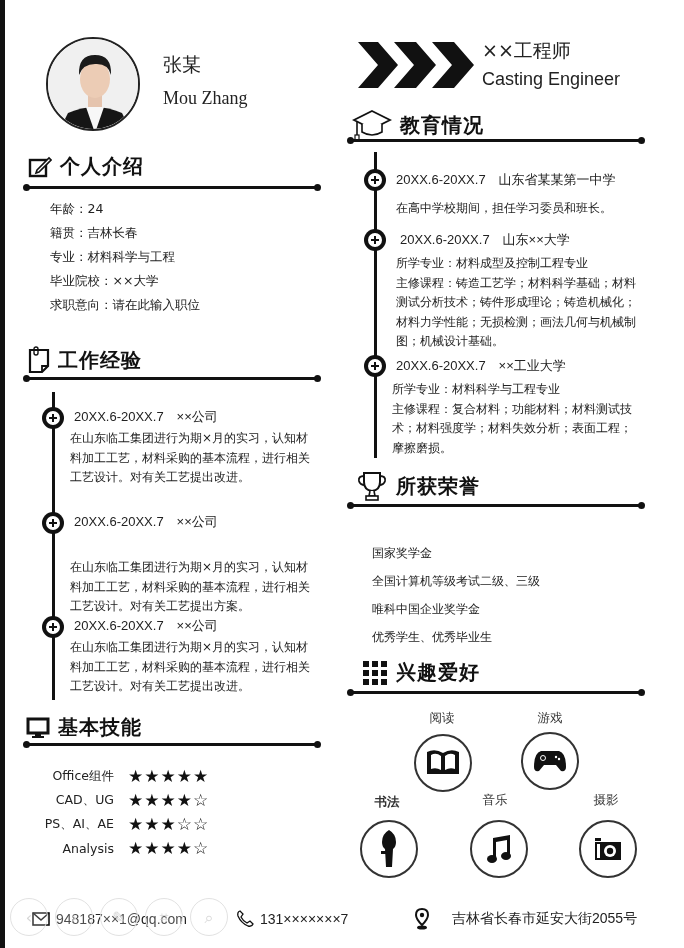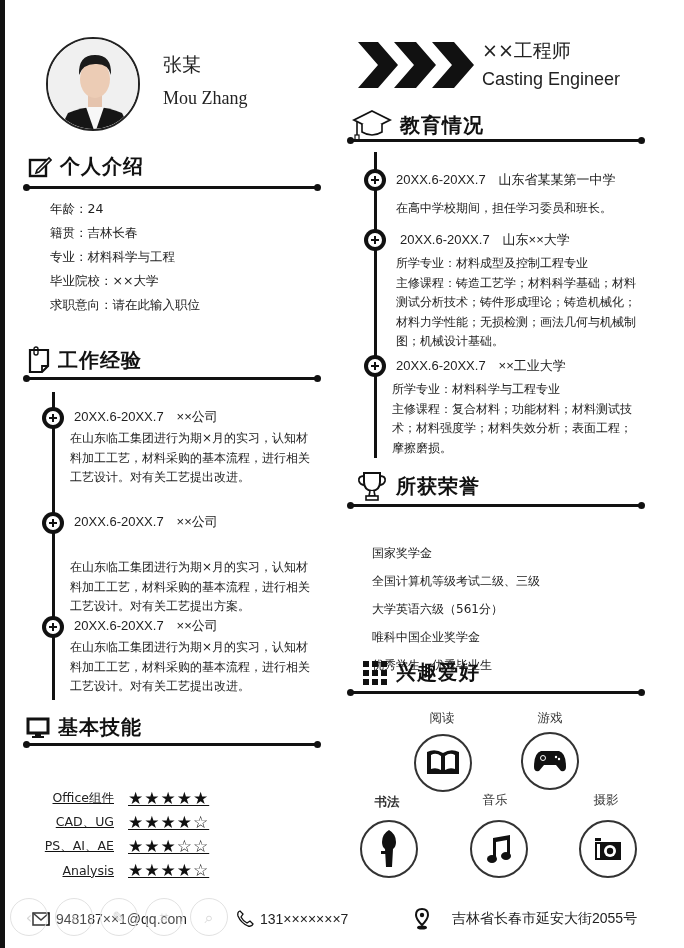--- a/index.html
+++ b/index.html
@@ -127,21 +127,21 @@
 
 <div class="abs sec-title" style="left:26px; top:714px;">
   <svg width="24" height="24" viewBox="0 0 24 24">
     <rect x="2" y="3" width="20" height="14" fill="none" stroke="#111" stroke-width="3"></rect>
     <rect x="9" y="17" width="6" height="3" fill="#111"></rect>
     <rect x="6" y="20" width="12" height="2" fill="#111"></rect>
   </svg>
   <span class="lbl">基本技能</span>
 </div>
 <div class="abs rule" style="left:26px; top:743px; width:292px;"></div>
-<div class="abs" style="left:30px; top:786px;text-decoration:underline;">
+<div class="abs" style="left:30px; top:764px;">
   <div class="skill-row">
     <span class="skill-name">Office组件</span>
     <span class="stars">★★★★★</span>
   </div>
   <div class="skill-row">
     <span class="skill-name">CAD、UG</span>
     <span class="stars">★★★★☆</span>
   </div>
   <div class="skill-row">
     <span class="skill-name">PS、AI、AE</span>
@@ -196,21 +196,20 @@
     <path d="M24 6 Q30 6 29 11 Q28 15 23 15" fill="none" stroke="#111" stroke-width="1.8"></path>
     <path d="M14 21 L13 26 L19 26 L18 21" fill="#fff" stroke="#111" stroke-width="1.6"></path>
     <rect x="10" y="26" width="12" height="4" fill="#fff" stroke="#111" stroke-width="1.6"></rect>
   </svg>
   <span class="lbl">所获荣誉</span>
 </div>
 <div class="abs rule" style="left:350px; top:504px; width:292px;"></div>
 <div class="abs" style="left:372px; top:509px;margin-top:30px;">
   <div class="honor">国家奖学金</div>
   <div class="honor">全国计算机等级考试二级、三级</div>
-  <div class="honor">大学英语六级（561分）</div>
   <div class="honor">唯科中国企业奖学金</div>
   <div class="honor">优秀学生、优秀毕业生</div>
 </div>
 
 <div class="abs sec-title" style="left:362px; top:659px;">
   <svg width="26" height="26" viewBox="0 0 26 26">
     <rect x="1" y="1" width="6" height="6" fill="#111"></rect>
       <rect x="10" y="1" width="6" height="6" fill="#111"></rect>
       <rect x="19" y="1" width="6" height="6" fill="#111"></rect>
     <rect x="1" y="10" width="6" height="6" fill="#111"></rect>

